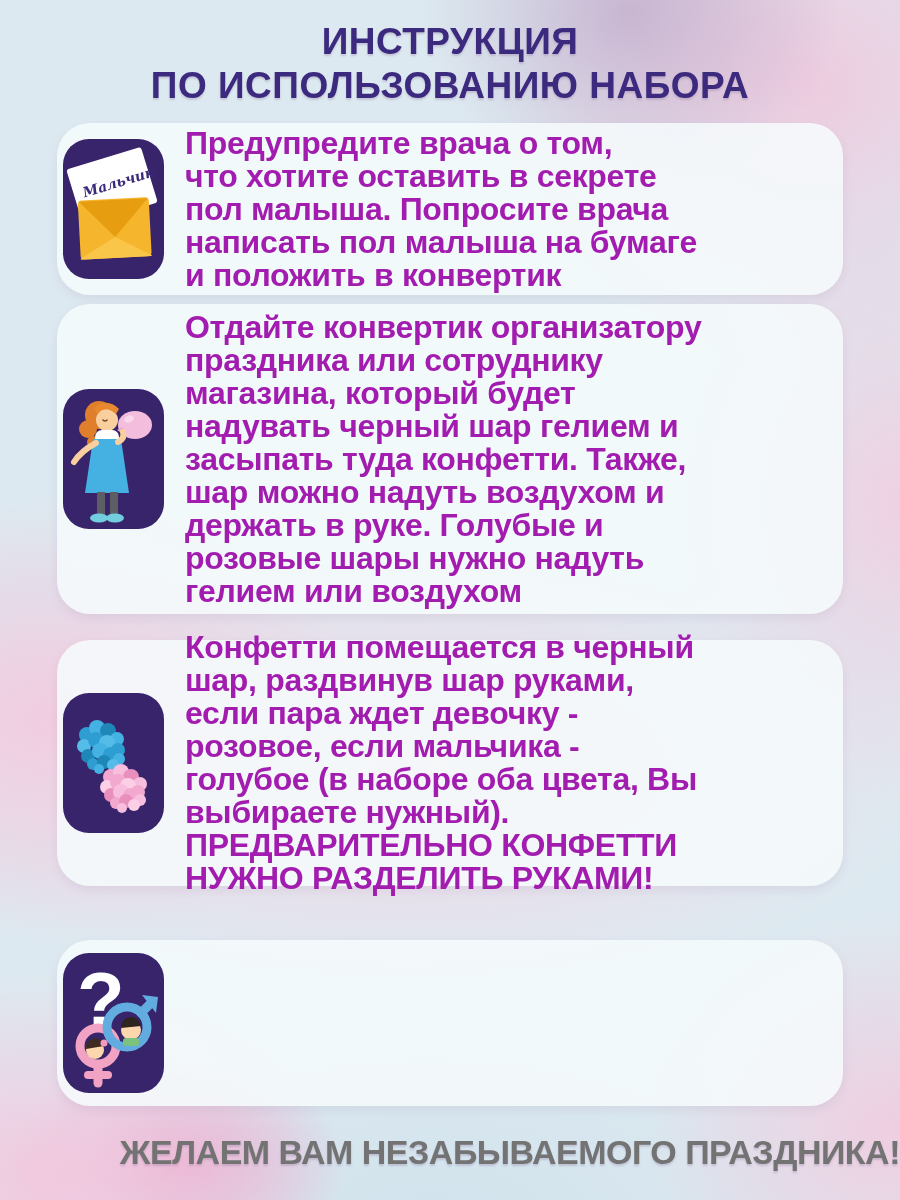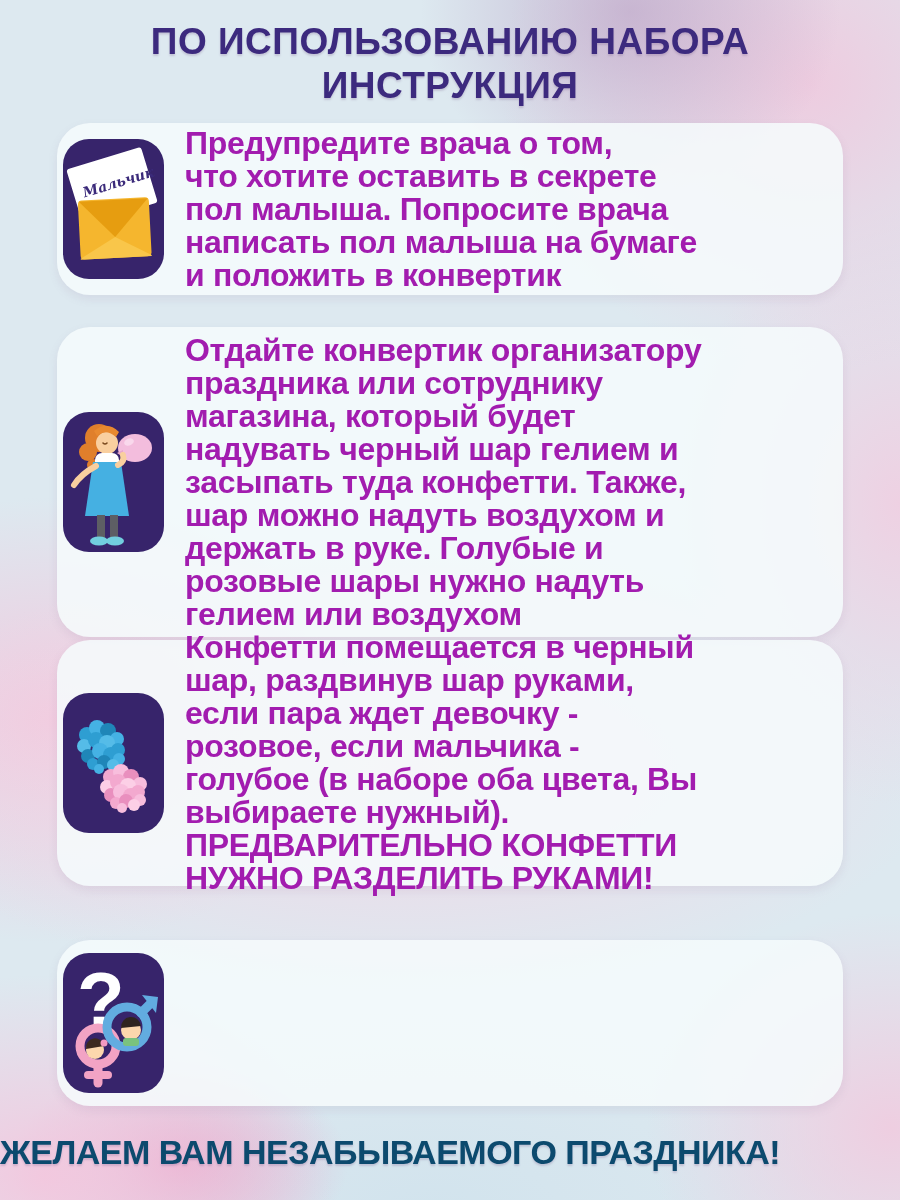--- a/index.html
+++ b/index.html
@@ -24,47 +24,48 @@
     letter-spacing:0.5px;text-shadow:0 2px 2px rgba(120,90,140,0.25);
   }
   .card{
     position:absolute;left:57px;width:786px;
     background:rgba(245,250,252,0.88);
     border-radius:33px;
     box-shadow:0 4px 10px rgba(140,110,150,0.12);
     display:flex;align-items:center;
   }
   .card1{top:123px;height:172px;}
-  .card2{top:327px;height:310px;}
+  .card2{top:304px;height:310px;}
   .card3{top:640px;height:246px;}
   .card4{top:940px;height:166px;}
   .tile{
     flex:none;width:101px;height:140px;margin-left:6px;
     background:#37246b;border-radius:26px;
     display:flex;align-items:center;justify-content:center;overflow:hidden;
   }
   .tile svg{display:block;}
   .card-text{
     margin-left:21px;padding-right:6px;
     font-size:32px;line-height:33px;font-weight:bold;
     color:#a21caf;white-space:pre-line;letter-spacing:-0.3px;
   }
   .footer{
-    position:absolute;top:1128px;left:0;right:0;text-align:left;
-    color:#0c4a6e;font-weight:bold;font-size:34px;line-height:48px;
+    position:absolute;top:1128px;left:0;right:0;text-align:right;
+    color:#737373;font-weight:bold;font-size:34px;line-height:48px;
     letter-spacing:-0.5px;white-space:nowrap;
     text-shadow:0 2px 2px rgba(120,90,140,0.25);
+    padding-left:8px;
   }
 </style>
 </head>
 <body>
 
 <div class="title">
+  <div>ИНСТРУКЦИЯ</div>
   <div>ПО ИСПОЛЬЗОВАНИЮ НАБОРА</div>
-  <div>ИНСТРУКЦИЯ</div>
 </div>
 
 <section class="card card1">
   <div class="tile">
     <svg width="101" height="140" viewBox="0 0 101 140">
       <g transform="rotate(-3 50 85)">
         <rect x="12" y="18" width="78" height="58" rx="3" fill="#ffffff" transform="rotate(-14 51 47)"></rect>
         <text transform="translate(23,57) rotate(-14)" font-size="14" font-weight="bold" font-style="italic" fill="#3b2a7a" font-family="'DejaVu Serif',serif">Мальчик</text>
         <rect x="16" y="60" width="71" height="59" rx="4" fill="#f5b62e"></rect>
         <polygon points="17,61 86,61 51.5,98" fill="#e69d10"></polygon>

